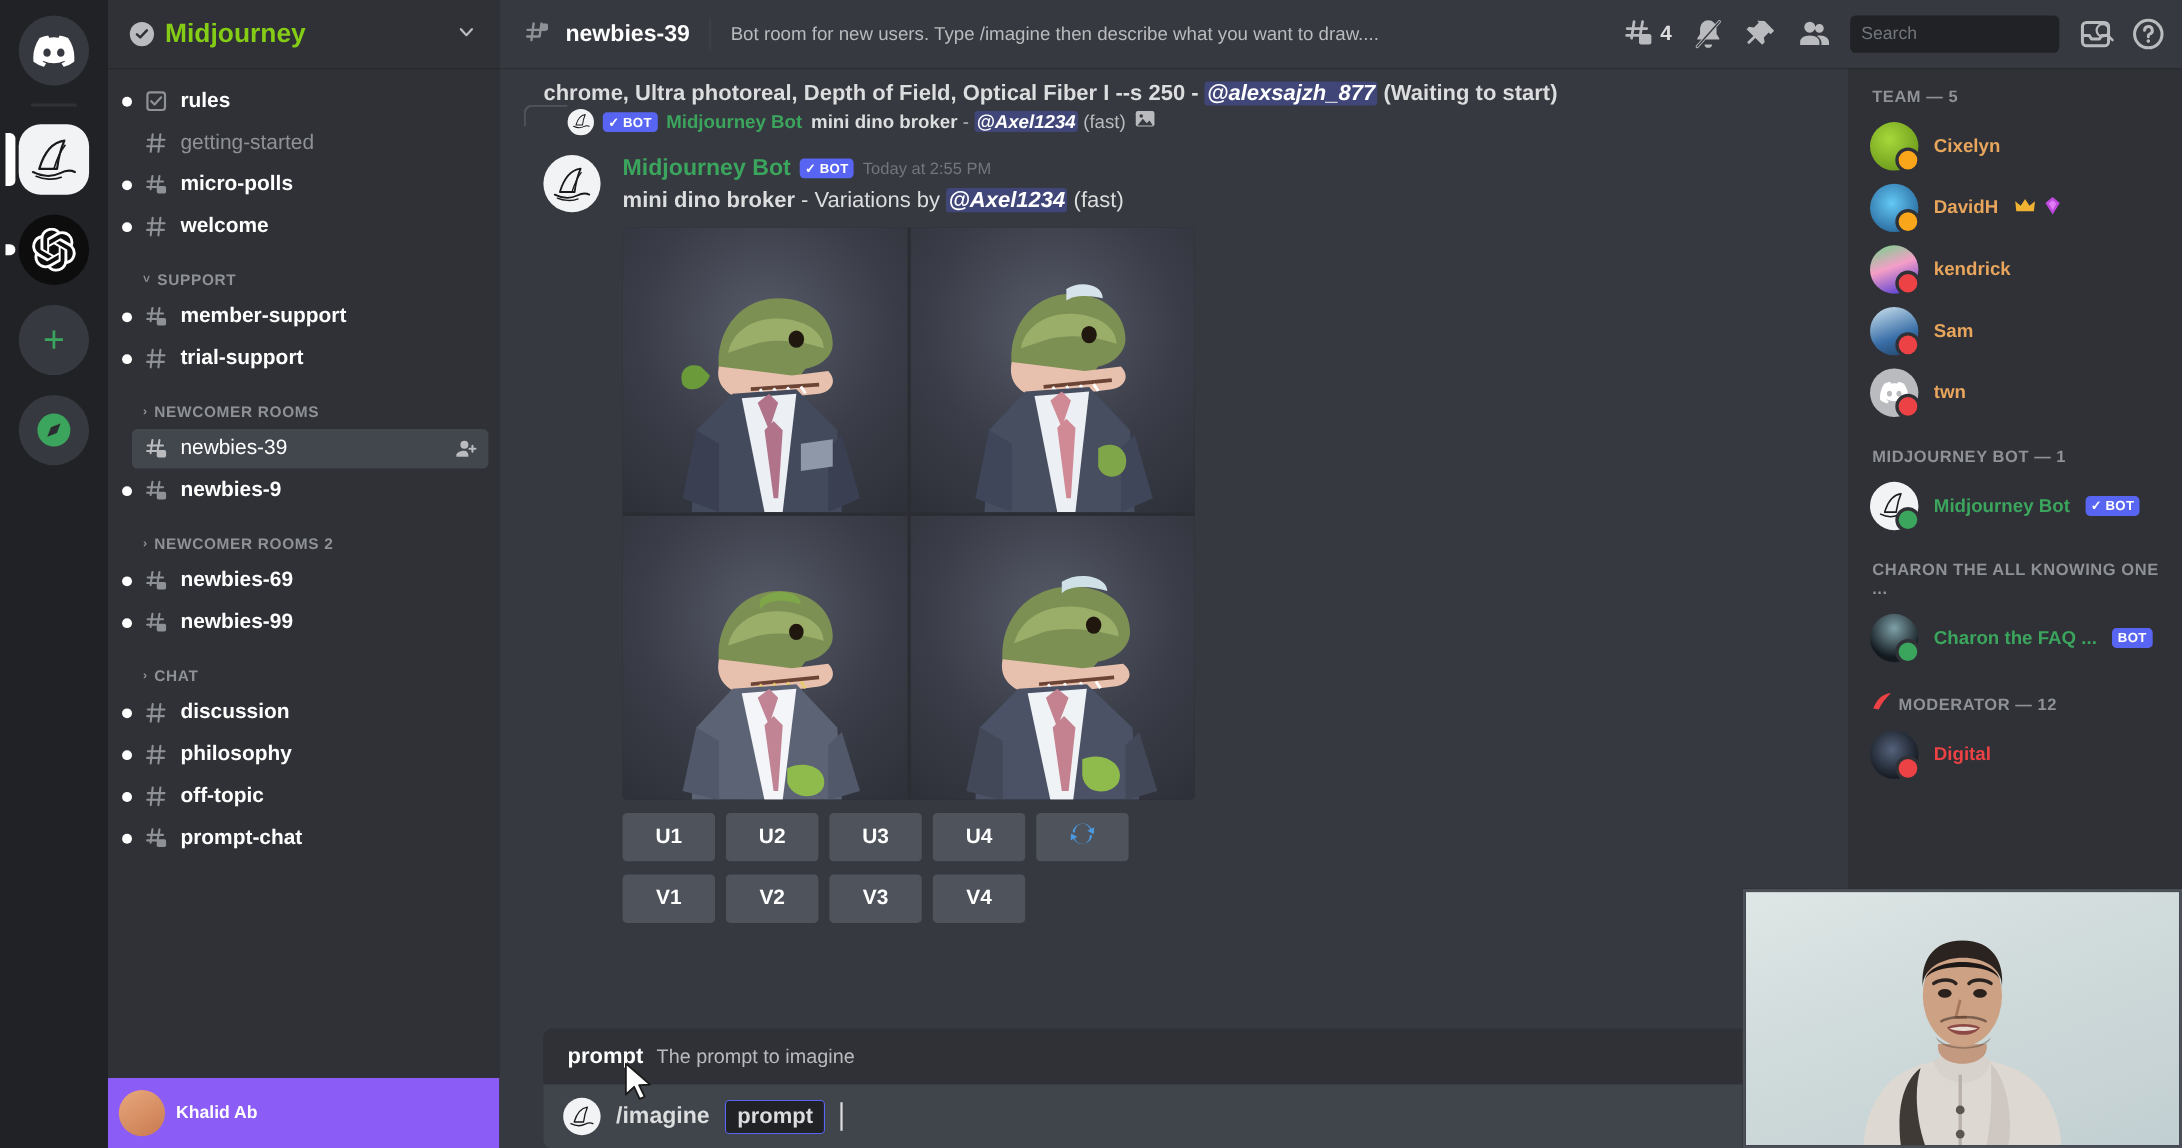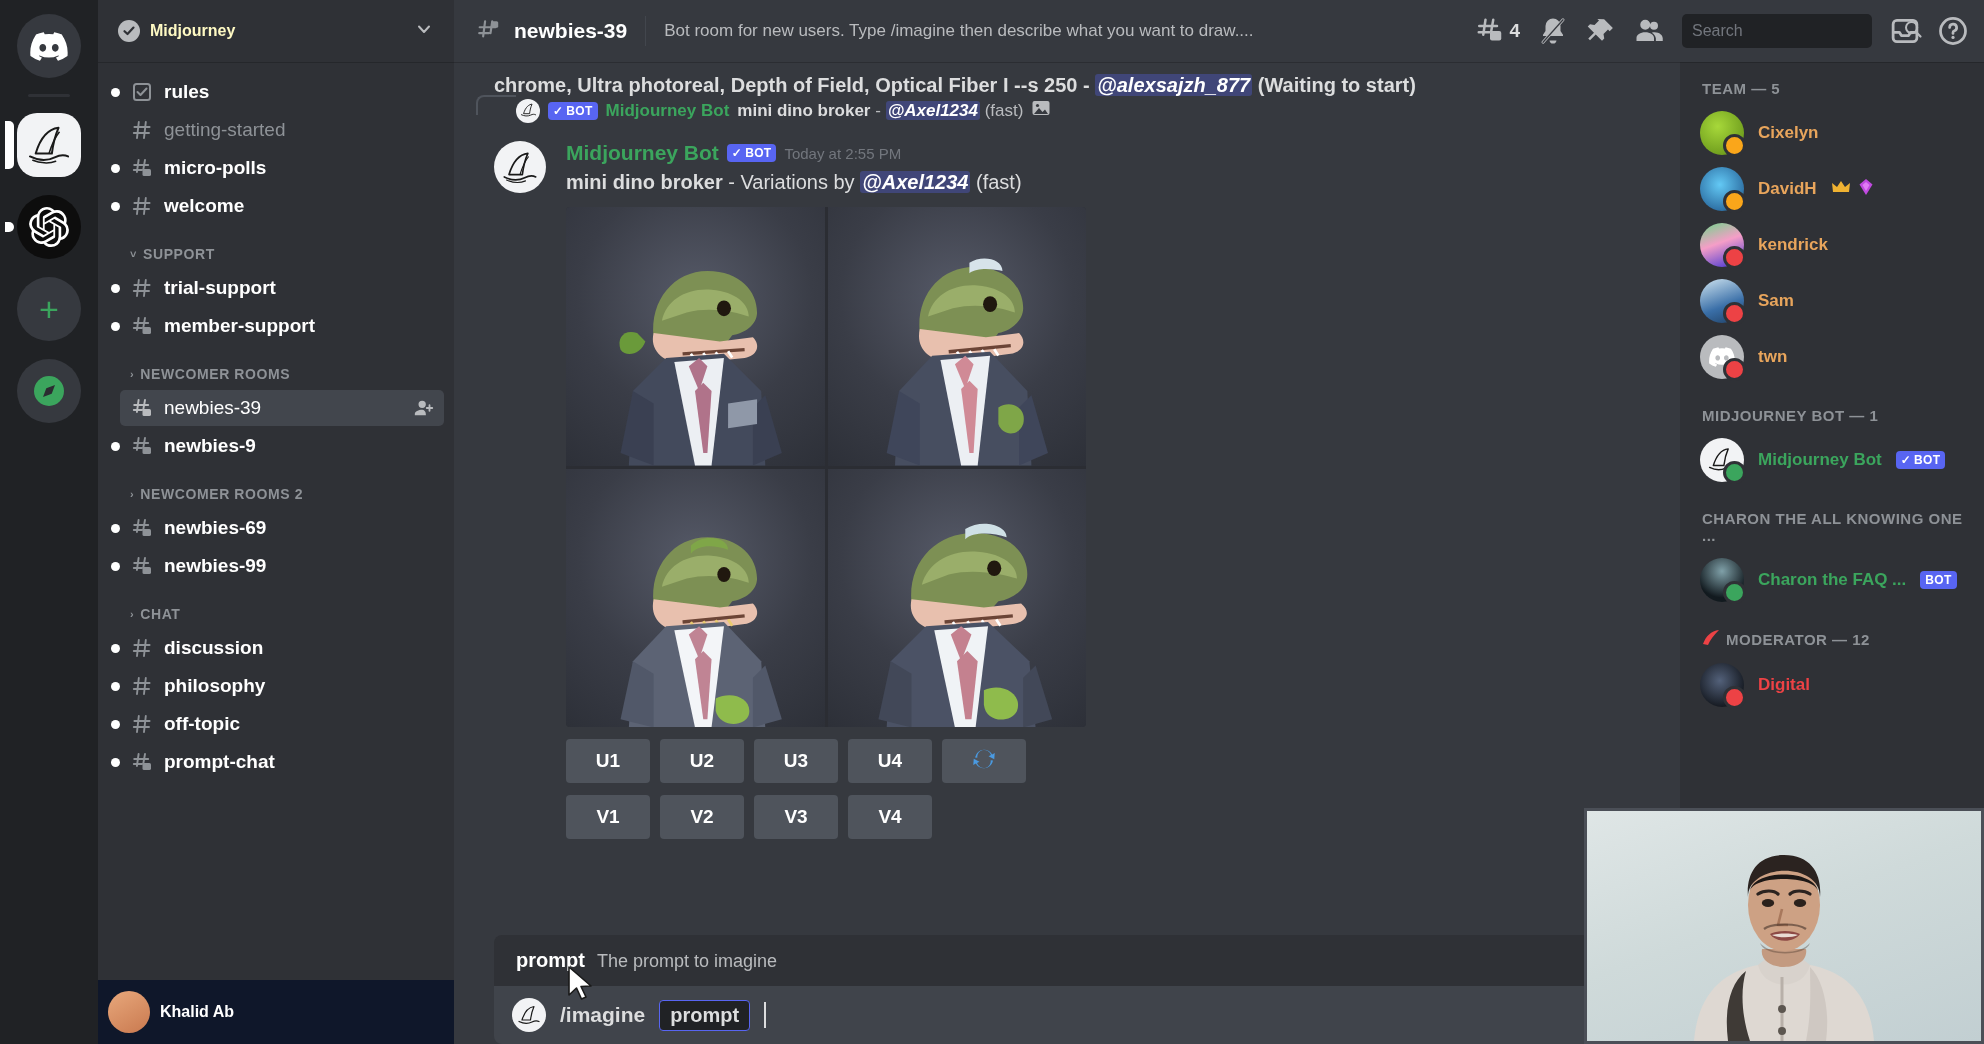--- a/index.html
+++ b/index.html
@@ -63,21 +63,21 @@
   }
   .guild-header {
     height: 62px; flex: 0 0 62px; display: flex; align-items: center;
     padding: 0 20px; box-shadow: 0 1px 0 rgba(0,0,0,.2);
     gap: 10px; cursor: pointer;
   }
   .verified-badge {
     width: 22px; height: 22px; border-radius: 50%; background: #b9bbbe;
     display: flex; align-items: center; justify-content: center; flex: 0 0 22px;
   }
-  .guild-name { color: #fef9c3; font-weight: bold; font-size: 16px; flex: 1 1 auto; }
+  .guild-name { color: #84cc16; font-weight: bold; font-size: 24px; flex: 1 1 auto; }
   .chev { color: #b9bbbe; }
 
   .chan-scroll { flex: 1 1 auto; overflow: hidden; padding-top: 10px; position: relative; padding-left: 12px; }
   .cat {
     display: flex; align-items: center; gap: 6px;
     color: #8e9297; font-size: 14px; font-weight: bold; letter-spacing: .6px;
     padding: 20px 10px 6px 20px; cursor: pointer;
   }
   .cat .caret { font-size: 11px; display:inline-block; }
   .chan {
@@ -90,21 +90,21 @@
   .chan.unread .chan-name { color: #fff; font-weight: 600; }
   .chan .bullet {
     position: absolute; left: -9px; width: 9px; height: 9px; border-radius: 50%;
     background: #fff;
   }
   .chan-ico { width: 26px; flex: 0 0 26px; display:flex; align-items:center; justify-content:center; color:#8e9297;}
   .chan-name { flex: 1 1 auto; white-space: nowrap; overflow: hidden; text-overflow: ellipsis; }
   .chan .invite { color: #b9bbbe; display:flex; }
 
   .user-panel {
-    height: 64px; flex: 0 0 64px; background: #0f172a;
+    height: 64px; flex: 0 0 64px; background: #8b5cf6;
     display: flex; align-items: center; padding: 0 10px; gap: 10px;
   }
   .up-avatar { width: 42px; height: 42px; border-radius: 50%;
     background: linear-gradient(150deg,#e8a87c,#c9794f); flex:0 0 42px; }
   .up-names { flex: 1 1 auto; overflow: hidden; }
   .up-name { color: #fff; font-size: 16px; font-weight: bold; white-space: nowrap; }
 
   
   .main { flex: 1 1 auto; display: flex; flex-direction: column; background: #36393f; min-width: 0; }
   .chan-header {
@@ -365,34 +365,34 @@
         </div>
 
         <div class="cat">
           <span class="caret">˅</span>
           <span>SUPPORT</span>
         </div>
         <div class="chan unread">
           <div class="bullet"></div>
           <span class="chan-ico">
             <svg width="22" height="22" viewBox="0 0 22 22">
-                <path d="M7.8 3 L6 19 M14.8 3 L13 19 M3.4 8 L18.6 8 M2.8 14 L18 14" stroke="#8e9297" stroke-width="1.9" stroke-linecap="round"></path>
-              </svg>
-          </span>
-          <span class="chan-name">trial-support</span>
-        </div>
-        <div class="chan unread">
-          <div class="bullet"></div>
-          <span class="chan-ico">
-            <svg width="22" height="22" viewBox="0 0 22 22">
                 <path d="M7.6 3 L5.9 15 M14 3 L12.4 12 M3.2 8 L17.2 8 M2.8 13 L11 13" stroke="#8e9297" stroke-width="1.9" stroke-linecap="round"></path>
                 <rect x="11.5" y="12" width="8.5" height="7" rx="1.6" fill="#8e9297"></rect>
               </svg>
           </span>
           <span class="chan-name">member-support</span>
+        </div>
+        <div class="chan unread">
+          <div class="bullet"></div>
+          <span class="chan-ico">
+            <svg width="22" height="22" viewBox="0 0 22 22">
+                <path d="M7.8 3 L6 19 M14.8 3 L13 19 M3.4 8 L18.6 8 M2.8 14 L18 14" stroke="#8e9297" stroke-width="1.9" stroke-linecap="round"></path>
+              </svg>
+          </span>
+          <span class="chan-name">trial-support</span>
         </div>
 
         <div class="cat">
           <span class="caret">›</span>
           <span>NEWCOMER ROOMS</span>
         </div>
         <div class="chan active">
           <span class="chan-ico">
             <svg width="22" height="22" viewBox="0 0 22 22">
                 <path d="M7.6 3 L5.9 15 M14 3 L12.4 12 M3.2 8 L17.2 8 M2.8 13 L11 13" stroke="#b9bbbe" stroke-width="1.9" stroke-linecap="round"></path>

